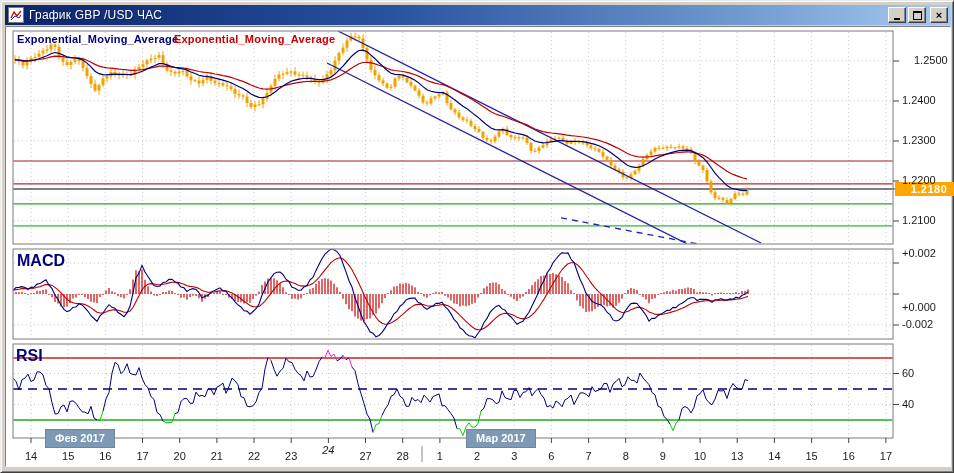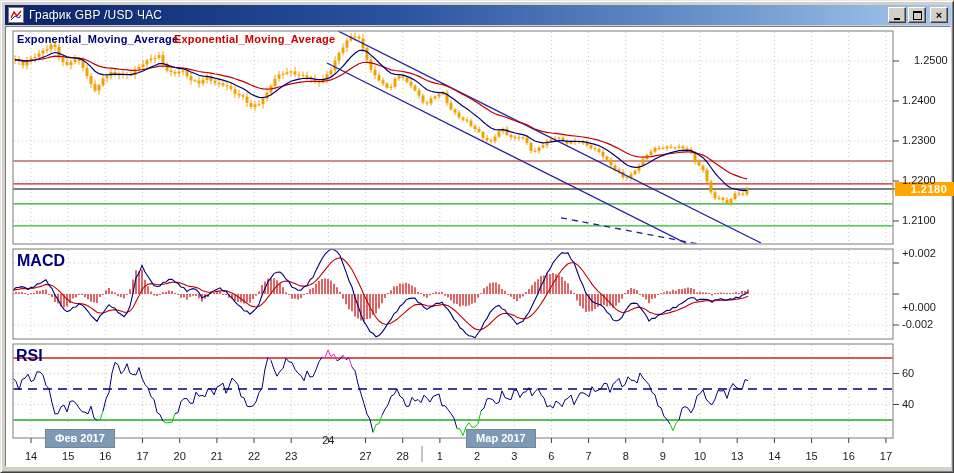--- a/index.html
+++ b/index.html
@@ -876,21 +876,21 @@
       <span class="axis-label" style="left: 901px; top: 365.5px;">60</span>
       <span class="axis-label" style="left: 901px; top: 396.5px;">40</span>
       <span class="day-label" style="left: 17px; top: 449px;">14</span>
       <span class="day-label" style="left: 54.17px; top: 449px;">15</span>
       <span class="day-label" style="left: 91.34px; top: 449px;">16</span>
       <span class="day-label" style="left: 128.51px; top: 449px;">17</span>
       <span class="day-label" style="left: 165.68px; top: 449px;">20</span>
       <span class="day-label" style="left: 202.85px; top: 449px;">21</span>
       <span class="day-label" style="left: 240.02px; top: 449px;">22</span>
       <span class="day-label" style="left: 277.19px; top: 449px;">23</span>
-      <span class="day-label" style="left: 314.36px; top: 433px;">24</span>
+      <span class="day-label" style="left: 314.36px; top: 443px; font-style: italic;">24</span>
       <span class="day-label" style="left: 351.53px; top: 449px;">27</span>
       <span class="day-label" style="left: 388.7px; top: 449px;">28</span>
       <span class="day-label" style="left: 425.87px; top: 449px;">1</span>
       <span class="day-label" style="left: 463.04px; top: 449px;">2</span>
       <span class="day-label" style="left: 500.21px; top: 449px;">3</span>
       <span class="day-label" style="left: 537.38px; top: 449px;">6</span>
       <span class="day-label" style="left: 574.55px; top: 449px;">7</span>
       <span class="day-label" style="left: 611.72px; top: 449px;">8</span>
       <span class="day-label" style="left: 648.89px; top: 449px;">9</span>
       <span class="day-label" style="left: 686.06px; top: 449px;">10</span>

